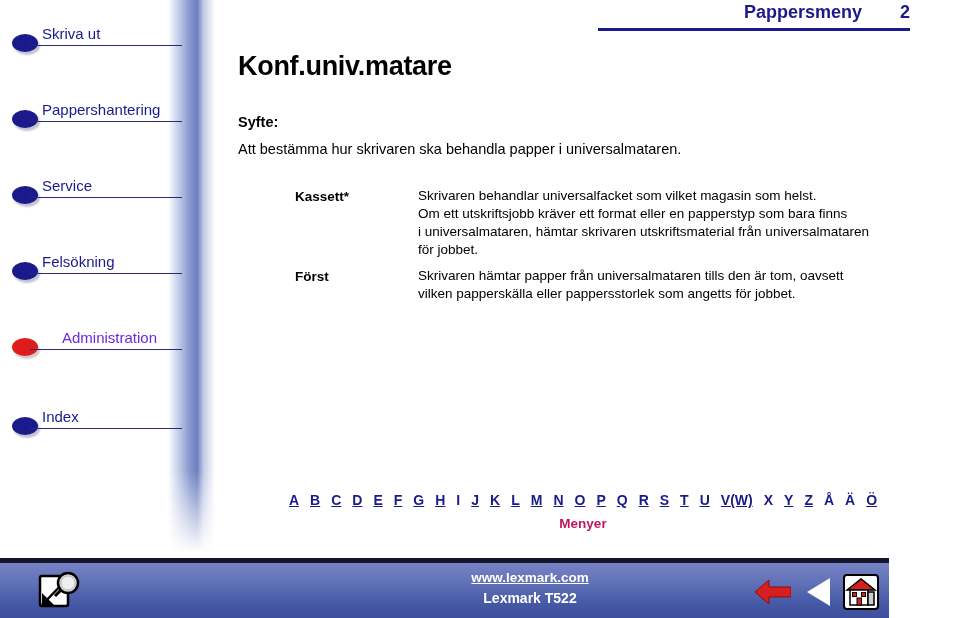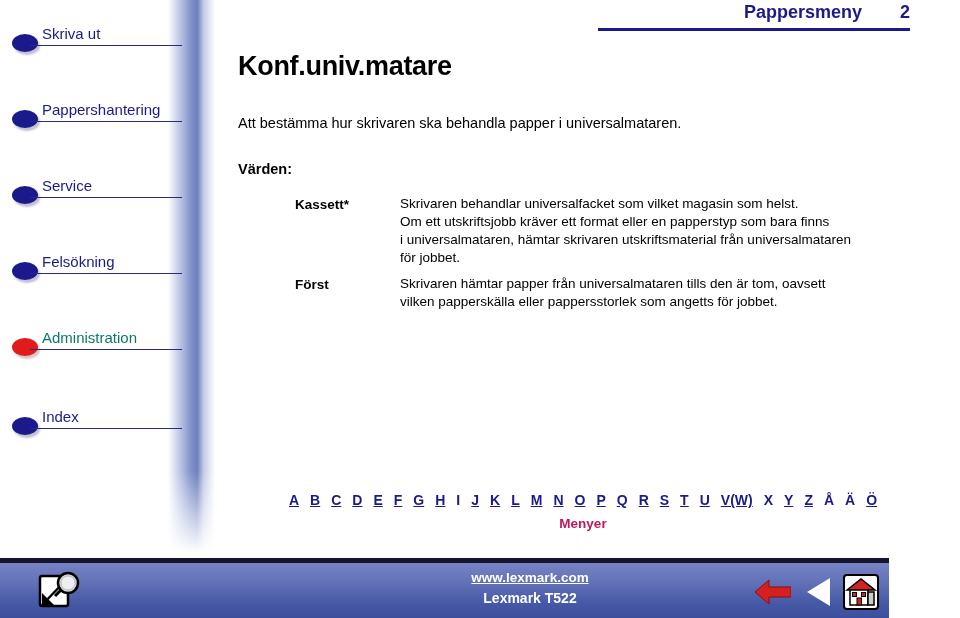--- a/index.html
+++ b/index.html
@@ -56,21 +56,21 @@
   }
   .nav-bullet.active { background: #e01b1b; box-shadow: 2px 3px 2px rgba(160,130,130,0.45); }
   .nav-label {
     position: absolute;
     left: 42px; top: 0;
     font-size: 15px;
     color: #1a1a8c;
     white-space: nowrap;
     line-height: 18px;
   }
-  .nav-label.active { color: #0f766e; }
+  .nav-label.active { color: #6d28d9; margin-left: 20px; }
   .nav-rule {
     position: absolute;
     left: 30px; top: 20px;
     width: 152px; height: 1px;
     background: #2b2b7a;
   }
 
   
   #header {
     position: absolute;
@@ -124,20 +124,21 @@
   #values-heading { margin-bottom: 18px; }
 
   
   #values-table {
     margin-left: 57px;
     width: 630px;
   }
   .val-row {
     display: flex;
     margin-bottom: 8px;
+    gap: 18px;
   }
   .val-name {
     flex: 0 0 105px;
     font-size: 13.5px;
     font-weight: bold;
     color: #000000;
     line-height: 18px;
     padding-top: 1px;
   }
   .val-desc {
@@ -293,23 +294,23 @@
 
   <div id="header">
     <div id="header-title">Pappersmeny</div>
     <div id="header-pagenum">2</div>
     <div id="header-rule"></div>
   </div>
 
   <div id="main">
     <h1 id="doc-title">Konf.univ.matare</h1>
 
+    <div class="sec-heading">Syfte:</div>
     <div class="sec-body">Att bestämma hur skrivaren ska behandla papper i universalmataren.</div>
 
-    <div class="sec-heading" id="values-heading">Värden:</div>
 
     <div id="values-table">
         <div class="val-row">
           <div class="val-name">Kassett*</div>
           <div class="val-desc">
             <div>Skrivaren behandlar universalfacket som vilket magasin som helst.</div>
             <div>Om ett utskriftsjobb kräver ett format eller en papperstyp som bara finns</div>
             <div>i universalmataren, hämtar skrivaren utskriftsmaterial från universalmataren</div>
             <div>för jobbet.</div>
           </div>

